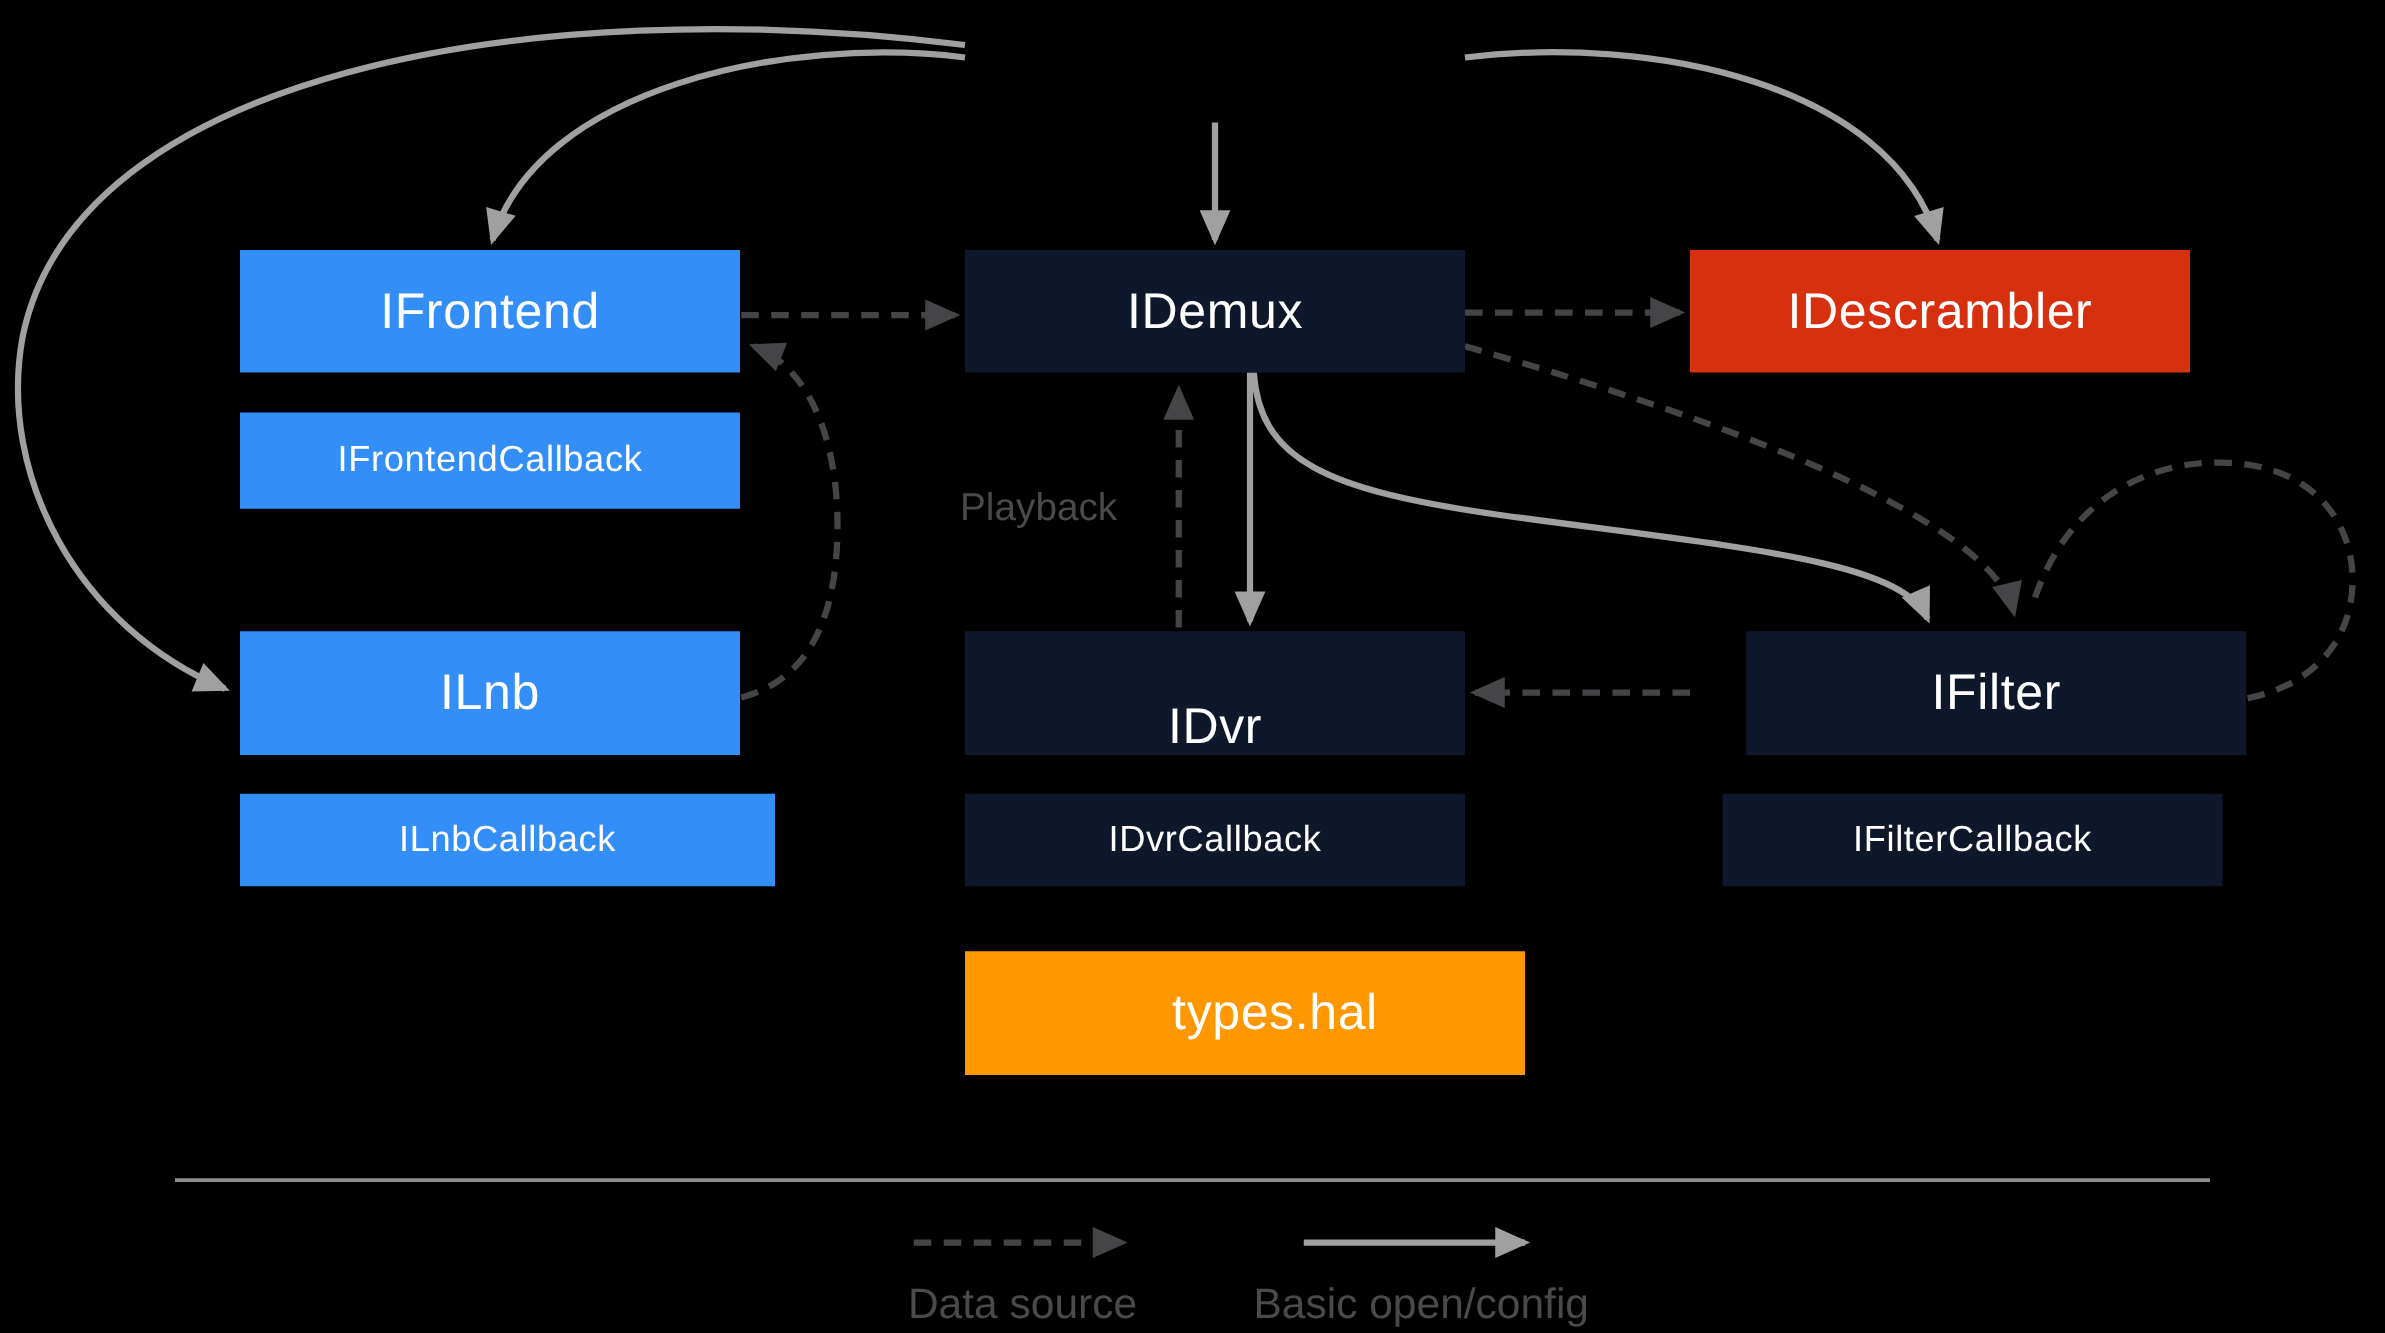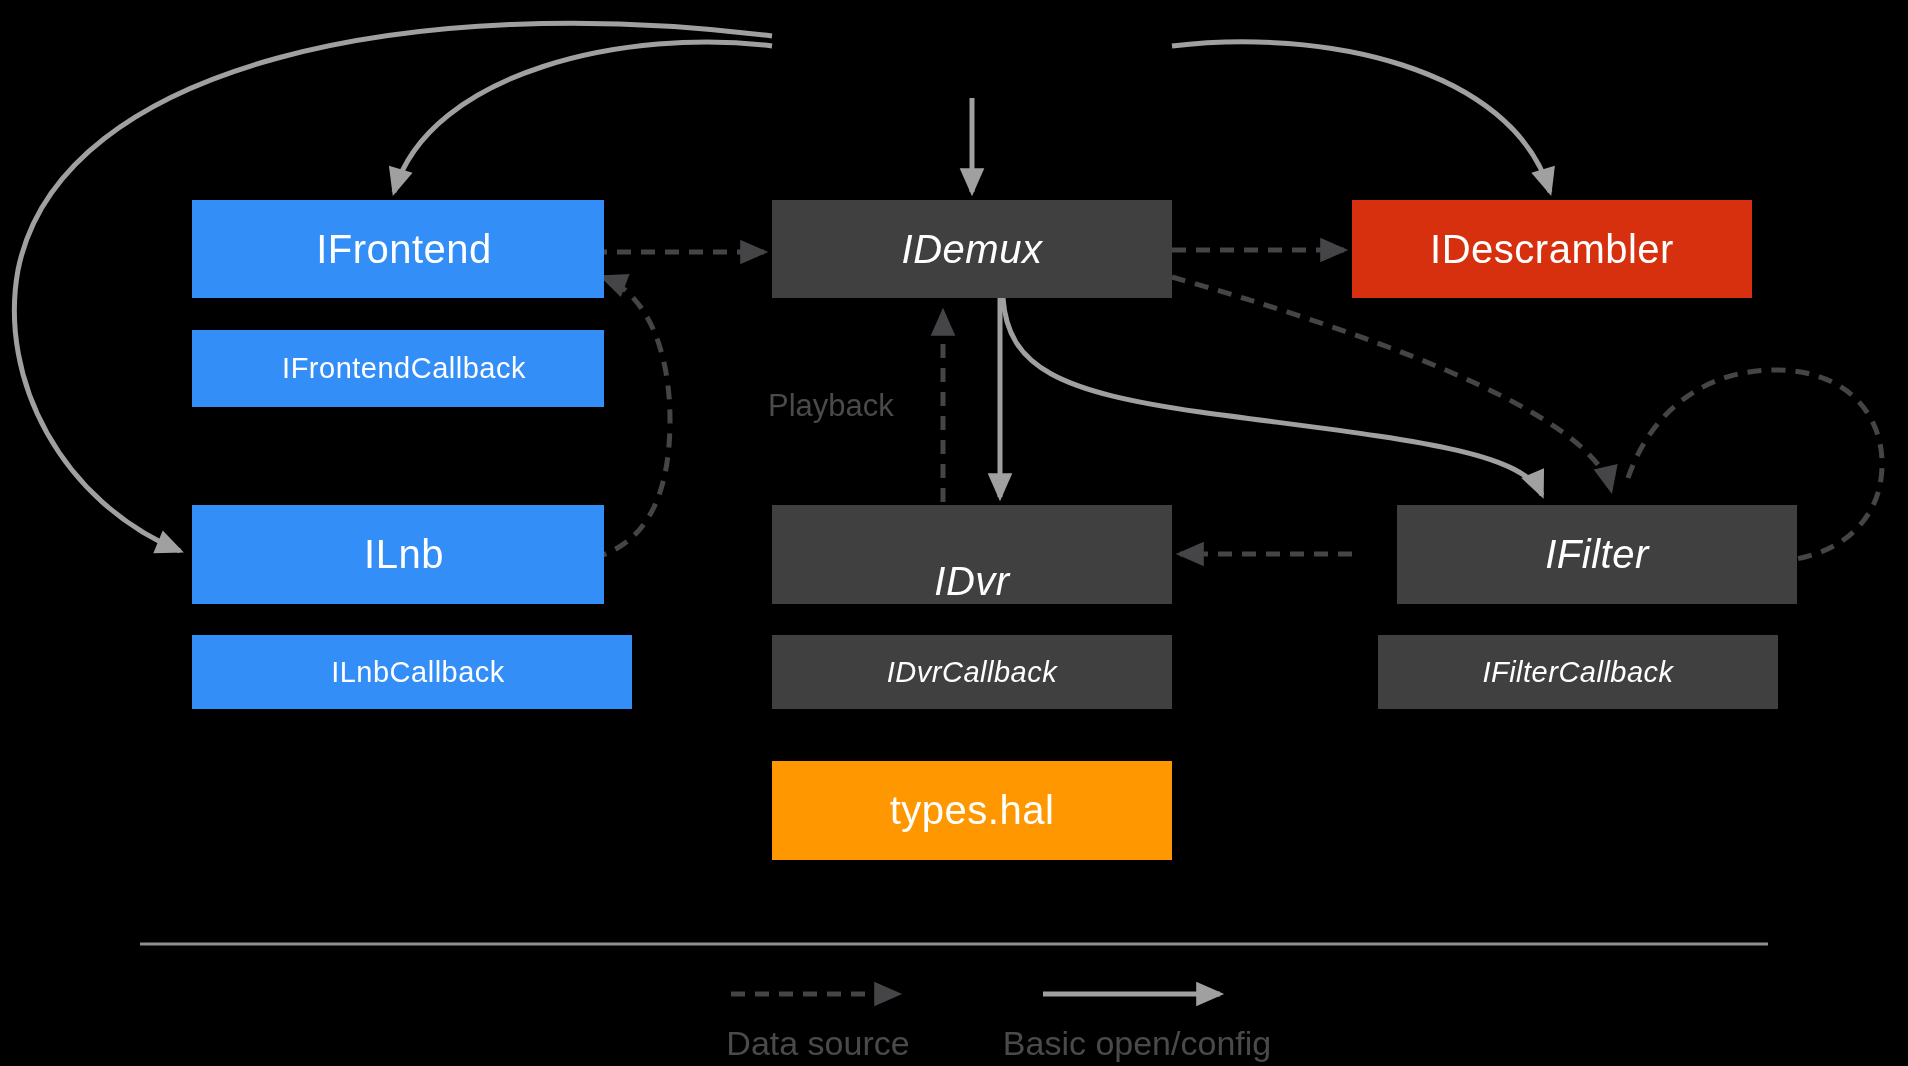--- a/index.html
+++ b/index.html
@@ -8,37 +8,37 @@
     font-family:"Liberation Sans",sans-serif;
   }
   .edges{position:absolute;left:0;top:0;width:1908px;height:1066px;}
   .node{
     position:absolute;display:flex;align-items:center;justify-content:center;
     color:#fff;
   }
   .node .lbl{font-size:40px;font-weight:400;letter-spacing:.5px;}
   .node.small .lbl{font-size:29px;}
   .c-purple{background:#B28CDE;}
-  .c-blue{background:#338EF7;padding-left:12px;}
-  .c-green{background:#404040;font-style:italic;}
+  .c-blue{background:#338EF7;}
+  .c-green{background:#0f172a;}
   .c-red{background:#D6300F;}
   .c-orange{background:#FF9800;}
 
   .n-ituner{left:772px;top:2px;width:400px;height:96px;}
   .n-ifrontend{left:192px;top:200px;width:400px;height:98px;}
   .n-ifrontend-cb{left:192px;top:330px;width:400px;height:77px;}
   .n-idemux{left:772px;top:200px;width:400px;height:98px;}
   .n-idescrambler{left:1352px;top:200px;width:400px;height:98px;}
   .n-ilnb{left:192px;top:505px;width:400px;height:99px;}
   .n-ilnb-cb{left:192px;top:635px;width:428px;height:74px;}
   .n-idvr{left:772px;top:505px;width:400px;height:99px;align-items:flex-end;}
   .n-idvr-cb{left:772px;top:635px;width:400px;height:74px;}
   .n-ifilter{left:1352px;top:505px;width:400px;height:99px;margin-left:45px;}
   .n-ifilter-cb{left:1352px;top:635px;width:400px;height:74px;margin-left:26px;}
-  .n-types-hal{left:772px;top:761px;width:400px;height:99px;}
+  .n-types-hal{left:772px;top:761px;width:400px;height:99px;padding-left:48px;}
 
   .edge-label{
     position:absolute;color:#4A4A4D;font-size:31px;white-space:nowrap;
   }
   .lab-playback{left:768px;top:388px;}
   .legend-label{
     position:absolute;color:#4A4A4A;font-size:34px;text-align:center;white-space:nowrap;
   }
   .lab-datasource{left:718px;top:1024px;width:200px;}
   .lab-basicopen{left:987px;top:1024px;width:300px;text-align:center;}

